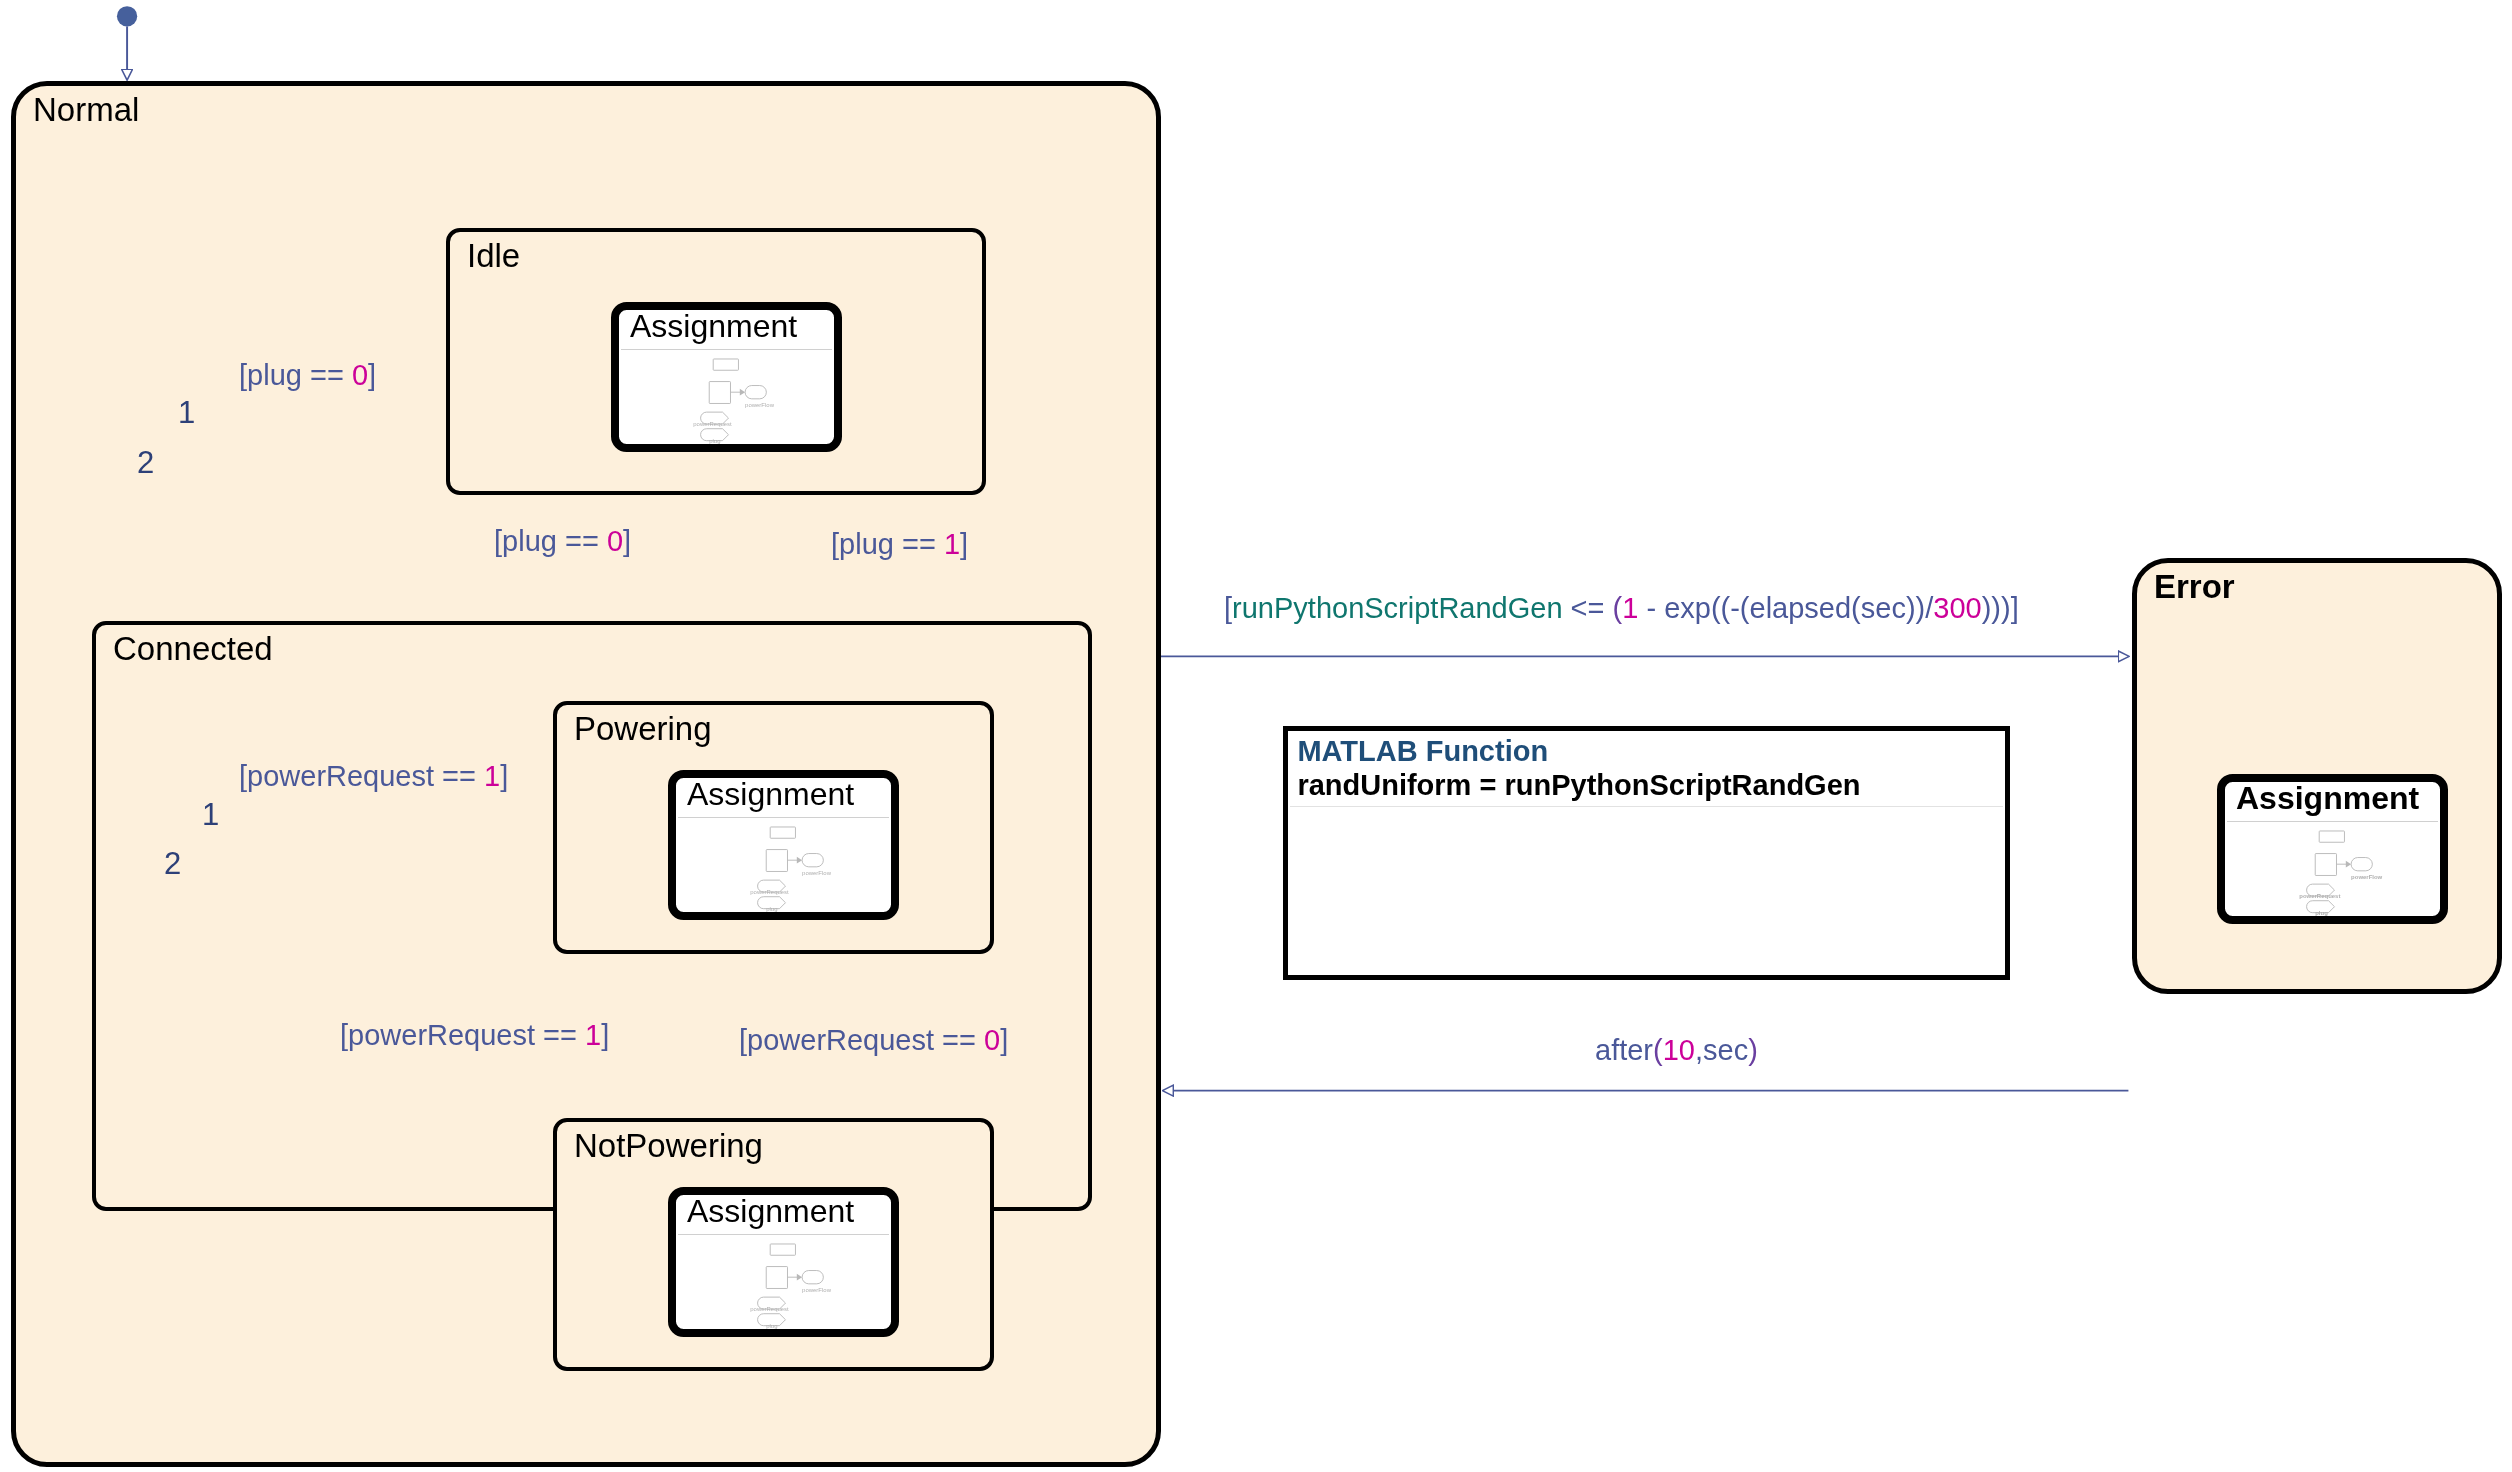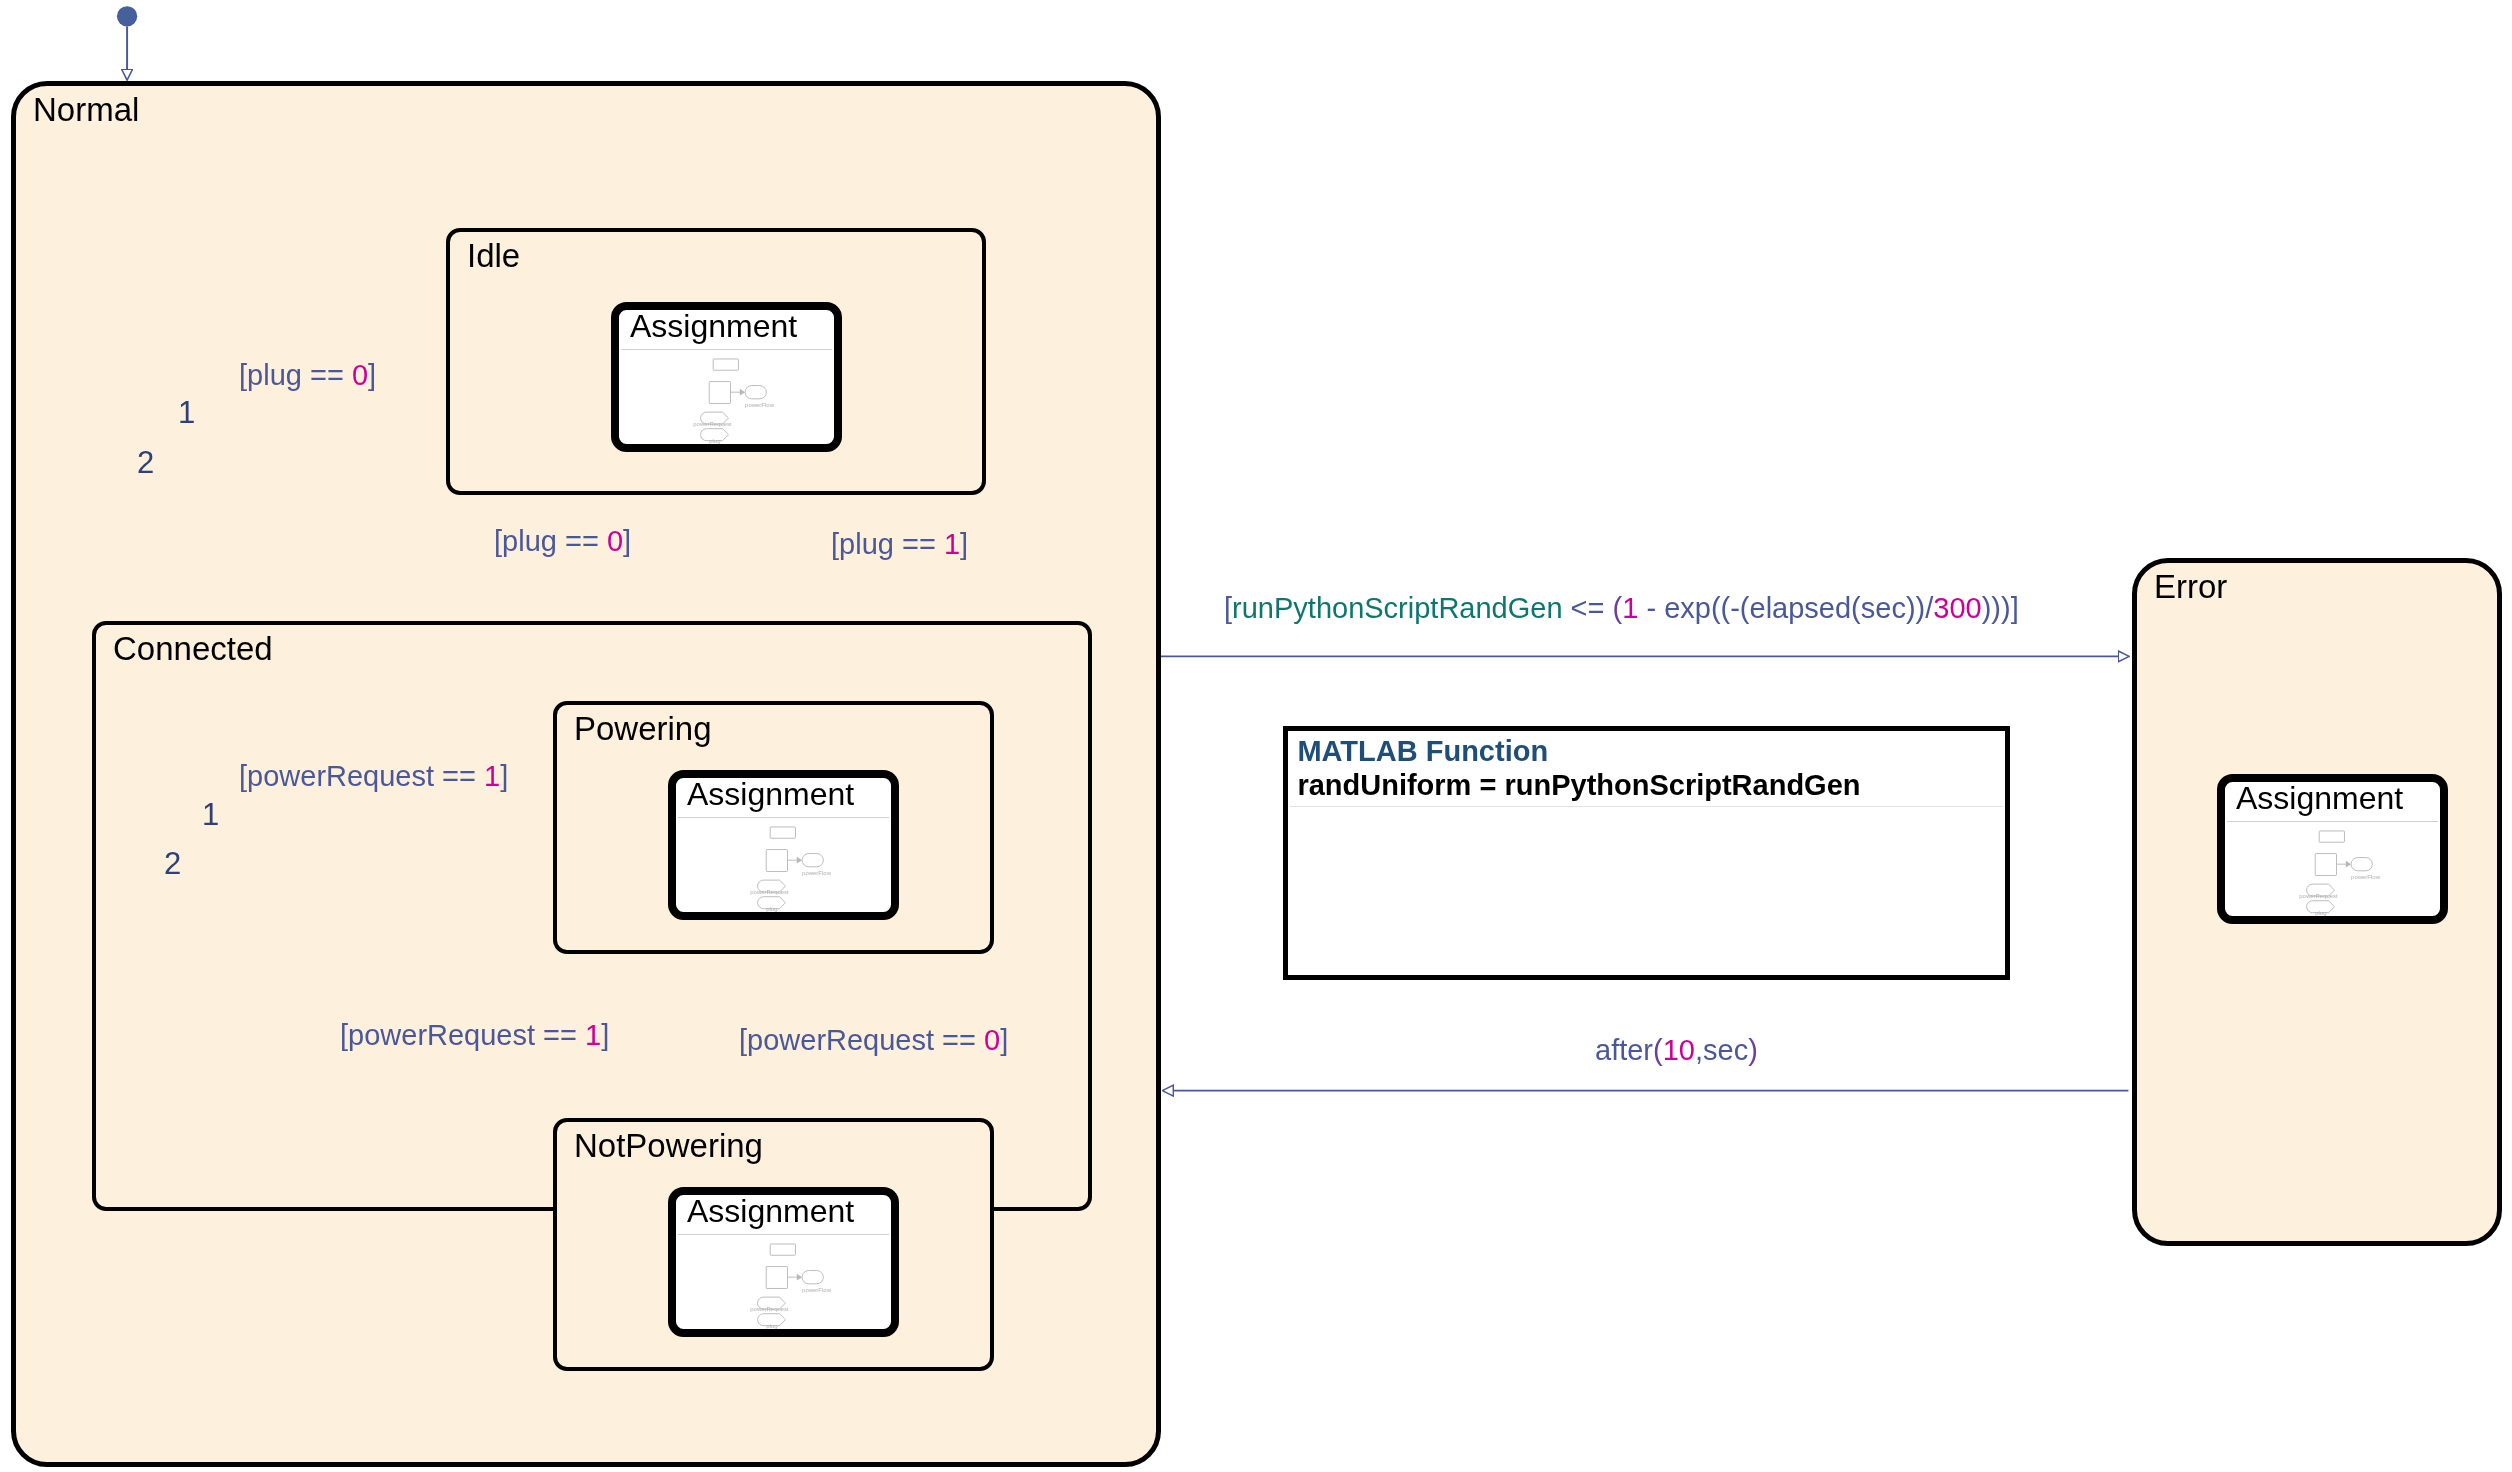--- a/index.html
+++ b/index.html
@@ -215,21 +215,21 @@
               <text x="176" y="85">powerFlow</text>
               <text x="98" y="113">powerRequest</text>
               <text x="122" y="138">plug</text>
             </g>
           </svg>
         </div>
       </div>
     </div>
   </div>
 
-  <div class="state" style="left:2132px;top:555px;width:370px;height:688px;">
+  <div class="state" style="left:2132px;top:555px;width:370px;height:436px;font-weight:bold;">
     <span class="state-label">Error</span>
 
     <div class="assign" style="left:80px;top:211px;width:231px;height:150px;">
       <span class="assign-title">Assignment</span>
       <div class="assign-rule"></div>
       <div class="mini">
         <svg viewBox="0 0 296 140" xmlns="http://www.w3.org/2000/svg">
           <g fill="none" stroke="#b8b8b8" stroke-width="1.4">
             <rect x="128" y="12" width="38" height="17" rx="1"></rect>
             <rect x="122" y="46" width="32" height="33" rx="1"></rect>

